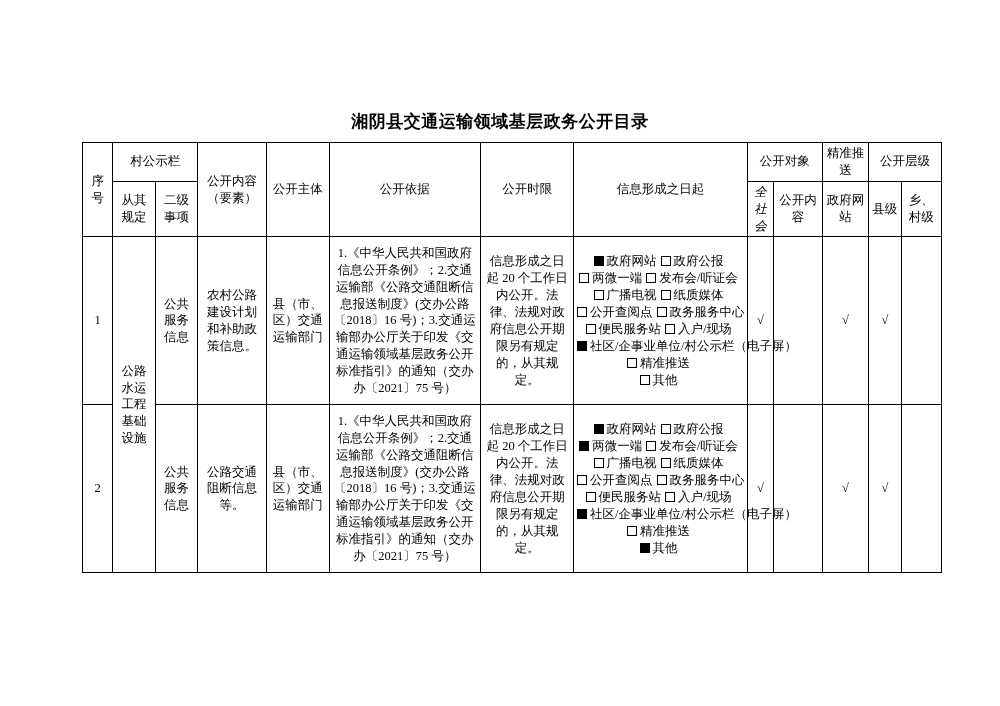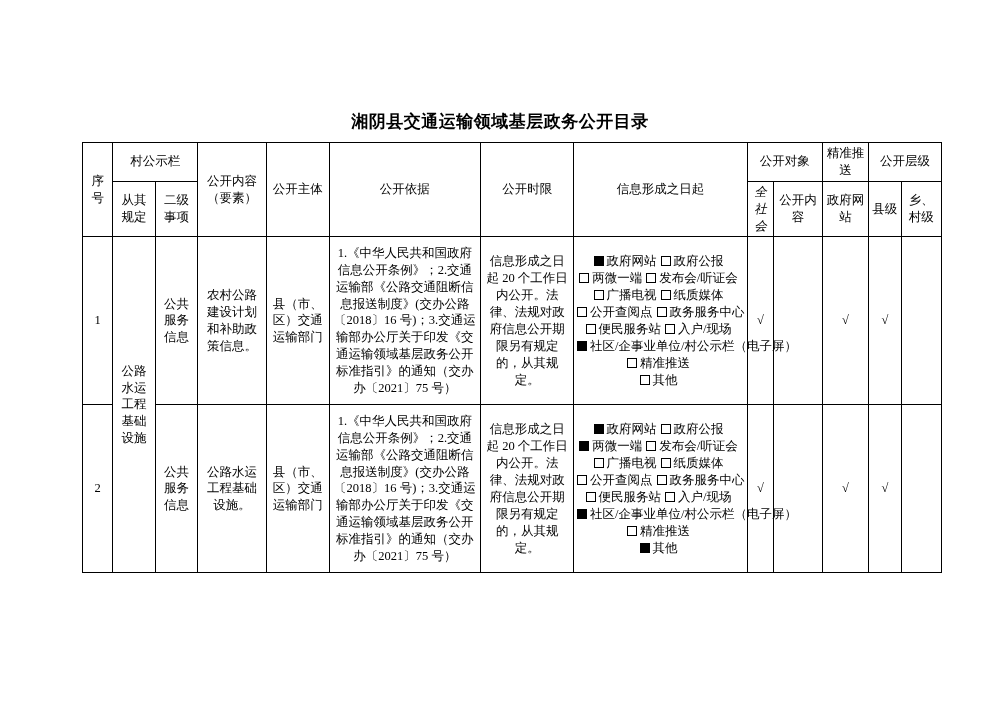--- a/index.html
+++ b/index.html
@@ -156,21 +156,21 @@
           </td>
         <td class="check">√</td>
         <td class="check"></td>
         <td class="check">√</td>
         <td class="check">√</td>
         <td class="check"></td>
       </tr>
       <tr style="height:168px">
         <td>2</td>
         <td>公共服务信息</td>
-        <td class="cell-left-mid">公路水运工程基础设施。</td>
+        <td class="cell-left-mid">公路交通阻断信息等。</td>
         <td class="cell-left-mid">县（市、区）交通运输部门</td>
         <td class="cell-left">1.《中华人民共和国政府信息公开条例》；2.交通运输部《公路交通阻断信息报送制度》(交办公路〔2018〕16 号)；3.交通运输部办公厅关于印发《交通运输领域基层政务公开标准指引》的通知（交办办〔2021〕75 号）</td>
         <td class="cell-left">信息形成之日起 20 个工作日内公开。法律、法规对政府信息公开期限另有规定的，从其规定。</td>
         <td class="cell-left">
             <span class="chan-line"><span class="chan-item"><span class="box filled"></span><span>政府网站</span></span><span class="chan-item"><span class="box"></span><span>政府公报</span></span></span>
             <span class="chan-line"><span class="chan-item"><span class="box filled"></span><span>两微一端</span></span><span class="chan-item"><span class="box"></span><span>发布会/听证会</span></span></span>
             <span class="chan-line"><span class="chan-item"><span class="box"></span><span>广播电视</span></span><span class="chan-item"><span class="box"></span><span>纸质媒体</span></span></span>
             <span class="chan-line"><span class="chan-item"><span class="box"></span><span>公开查阅点</span></span><span class="chan-item"><span class="box"></span><span>政务服务中心</span></span></span>
             <span class="chan-line"><span class="chan-item"><span class="box"></span><span>便民服务站</span></span><span class="chan-item"><span class="box"></span><span>入户/现场</span></span></span>
             <span class="chan-line"><span class="chan-item"><span class="box filled"></span><span>社区/企事业单位/村公示栏（电子屏）</span></span></span>

